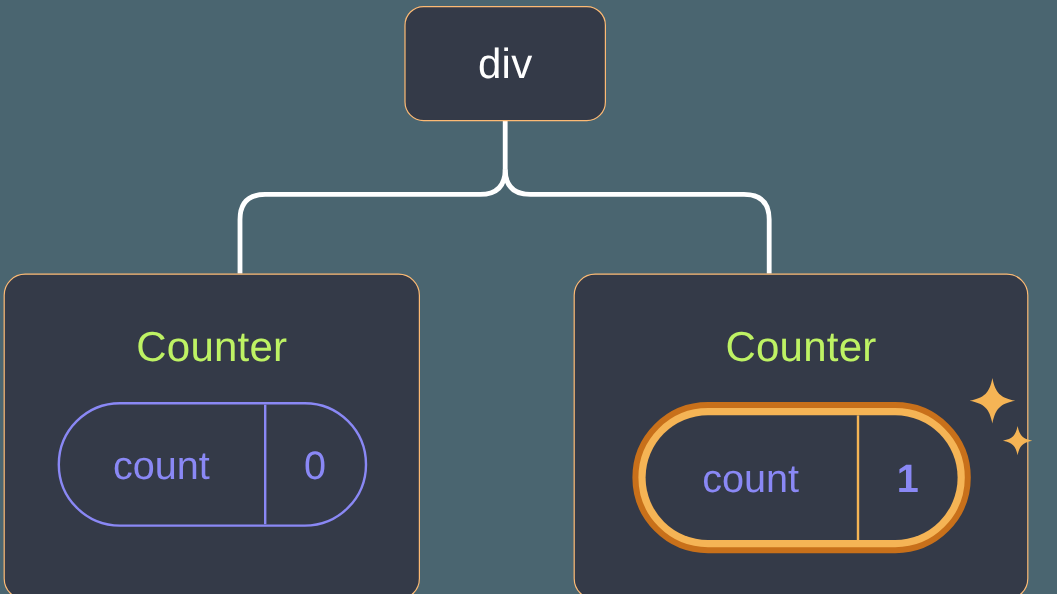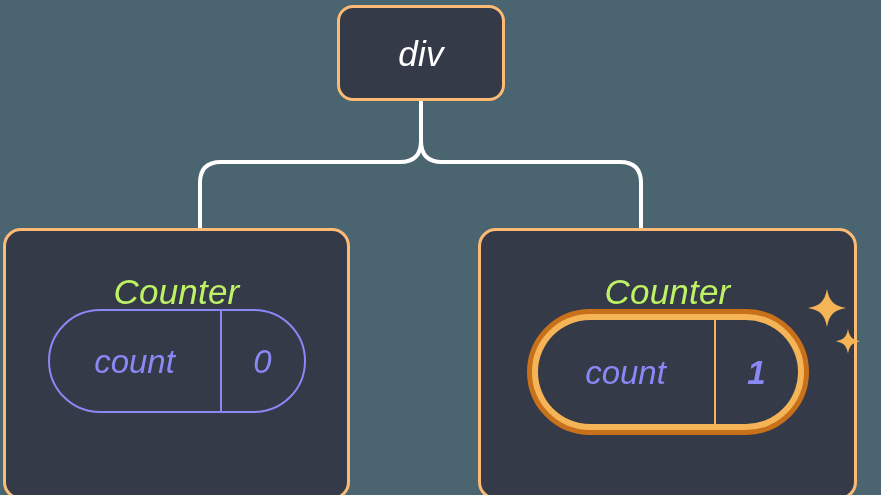--- a/index.html
+++ b/index.html
@@ -29,23 +29,22 @@
     width: 881px;
     height: 495px;
     pointer-events: none;
   }
 
   
   .node {
     position: absolute;
     box-sizing: border-box;
     background: #343a48;
-    border: 3px solid #fdba74;
+    border: 1px solid #fdba74;
     border-radius: 16px;
-    font-style: italic;
   }
 
   .node-root {
     left: 337px;
     top: 5px;
     width: 168px;
     height: 96px;
     display: flex;
     align-items: center;
     justify-content: center;
@@ -72,20 +71,21 @@
     margin-top: 43px;
     font-size: 35px;
     line-height: 1;
     color: #bef264;
     letter-spacing: 0.2px;
   }
 
   
   .pill-wrap {
     position: relative;
+    margin-top: 28px;
     display: flex;
     align-items: center;
     justify-content: center;
   }
 
   .pill {
     box-sizing: border-box;
     display: flex;
     align-items: stretch;
     border-radius: 999px;

